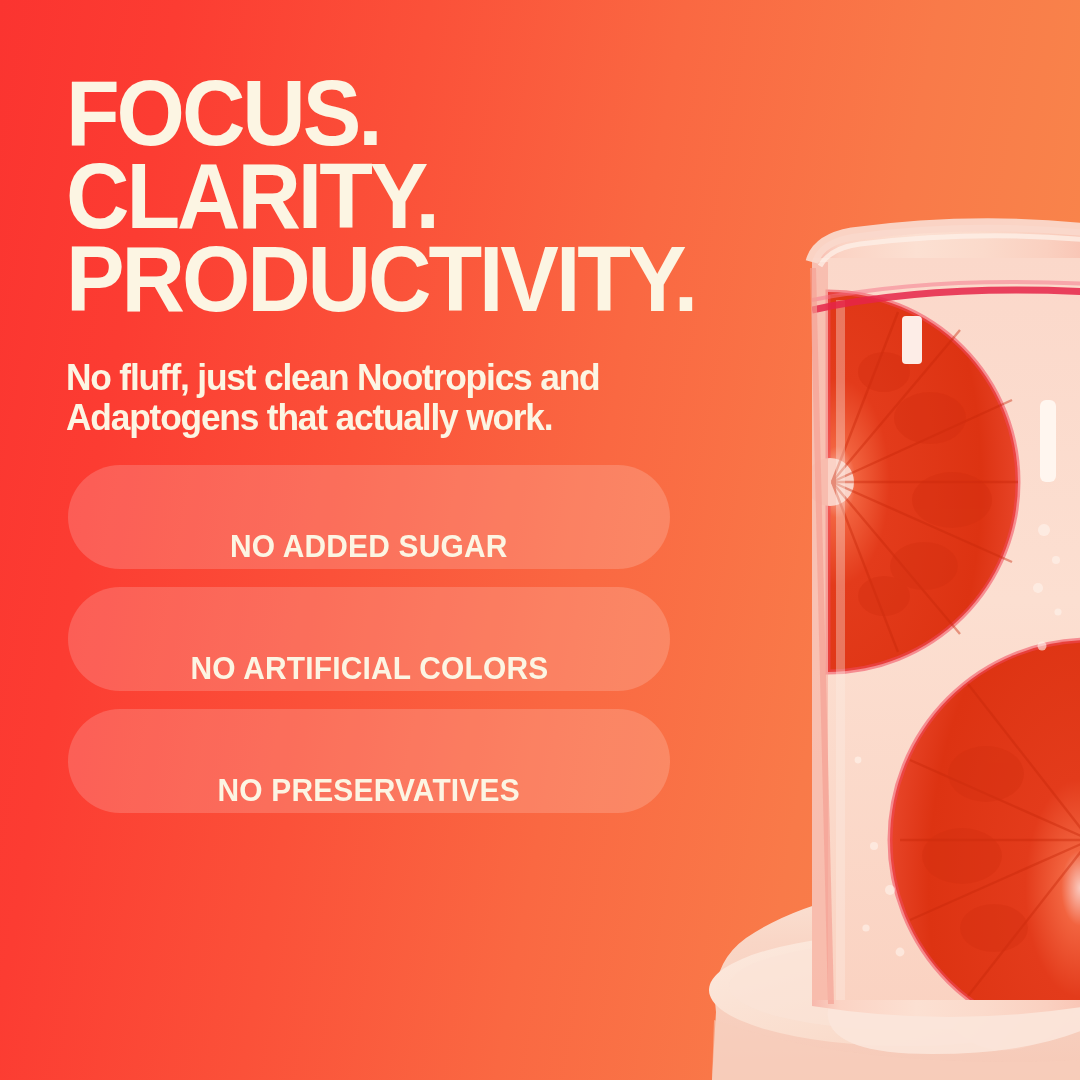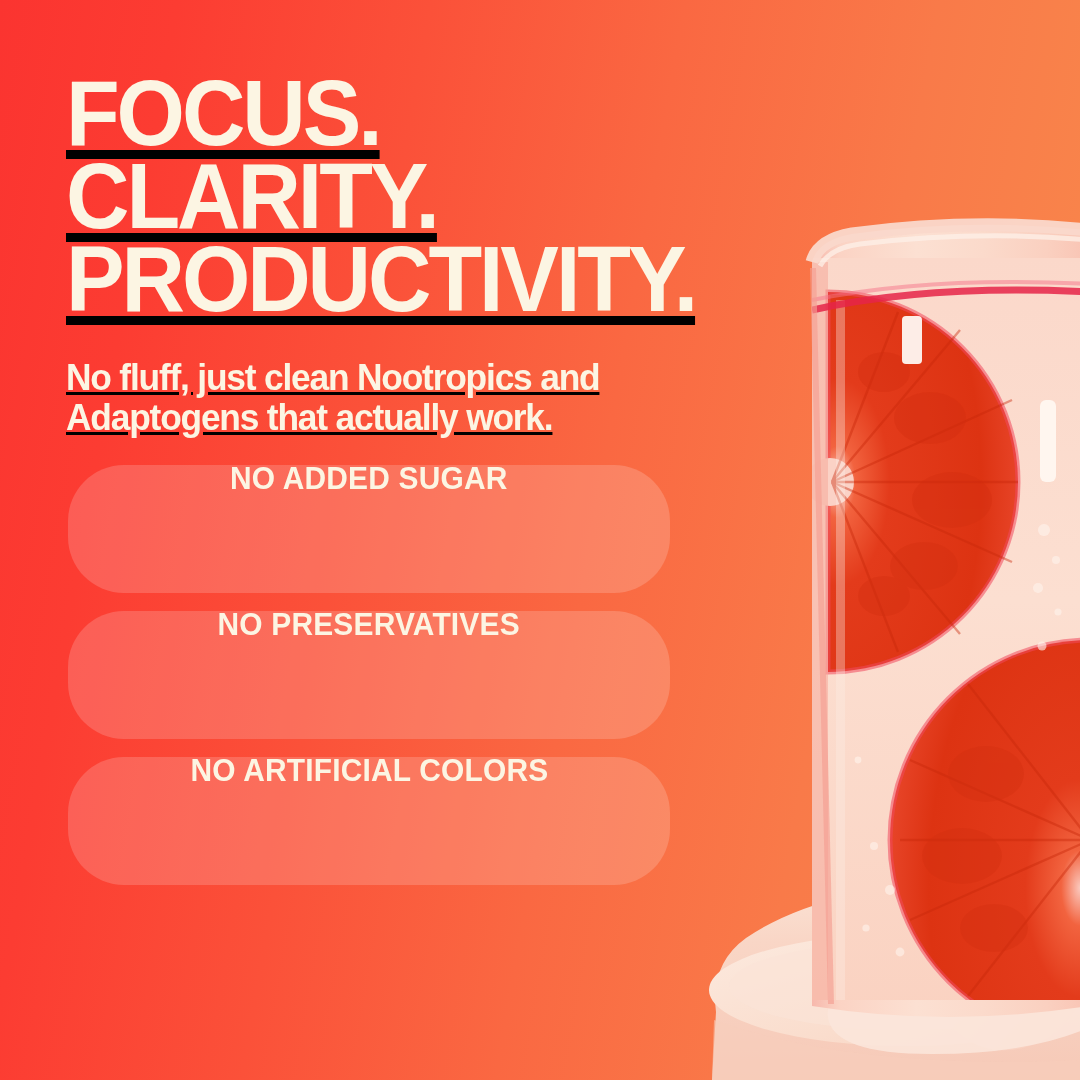--- a/index.html
+++ b/index.html
@@ -24,21 +24,20 @@
     pointer-events:none;
   }
   #photo svg { display:block; width:1080px; height:1080px; }
 
   
   #copy {
     position:absolute;
     left:66px; top:72px;
     width:700px;
     z-index:5;
-    text-decoration:underline;
   }
 
   #headline {
     color:#FCF5E3;
     font-size:92px;
     line-height:0.90;
     font-weight:700;
     letter-spacing:-3.2px;
     transform:scaleX(0.955);
     transform-origin:left top;
@@ -63,25 +62,25 @@
     position:absolute;
     left:68px; top:465px;
     width:602px;
     z-index:5;
     display:flex;
     flex-direction:column;
     gap:18px;
   }
   .pill {
     position:relative;
-    height:128px;
+    height:104px;
     border-radius:56px;
     background:rgba(255,255,255,0.175);
     display:flex;
-    align-items:flex-start;
+    align-items:flex-end;
     justify-content:center;
   }
   .pill-label {
     color:#FCF5E3;
     font-size:31px;
     font-weight:700;
     letter-spacing:0.2px;
     transform:scaleX(0.965) translateY(-4px);
     text-align:center;
     white-space:nowrap;
@@ -244,20 +243,20 @@
 PRODUCTIVITY.</h1>
     <p id="subhead">No fluff, just clean Nootropics and
 Adaptogens that actually work.</p>
   </div>
 
   <div id="pills">
     <div class="pill">
       <span class="pill-label">NO ADDED SUGAR</span>
     </div>
     <div class="pill">
+      <span class="pill-label">NO ARTIFICIAL COLORS</span>
+    </div>
+    <div class="pill">
       <span class="pill-label">NO PRESERVATIVES</span>
     </div>
-    <div class="pill">
-      <span class="pill-label">NO ARTIFICIAL COLORS</span>
-    </div>
   </div>
 
 </div>
 
 </body></html>

